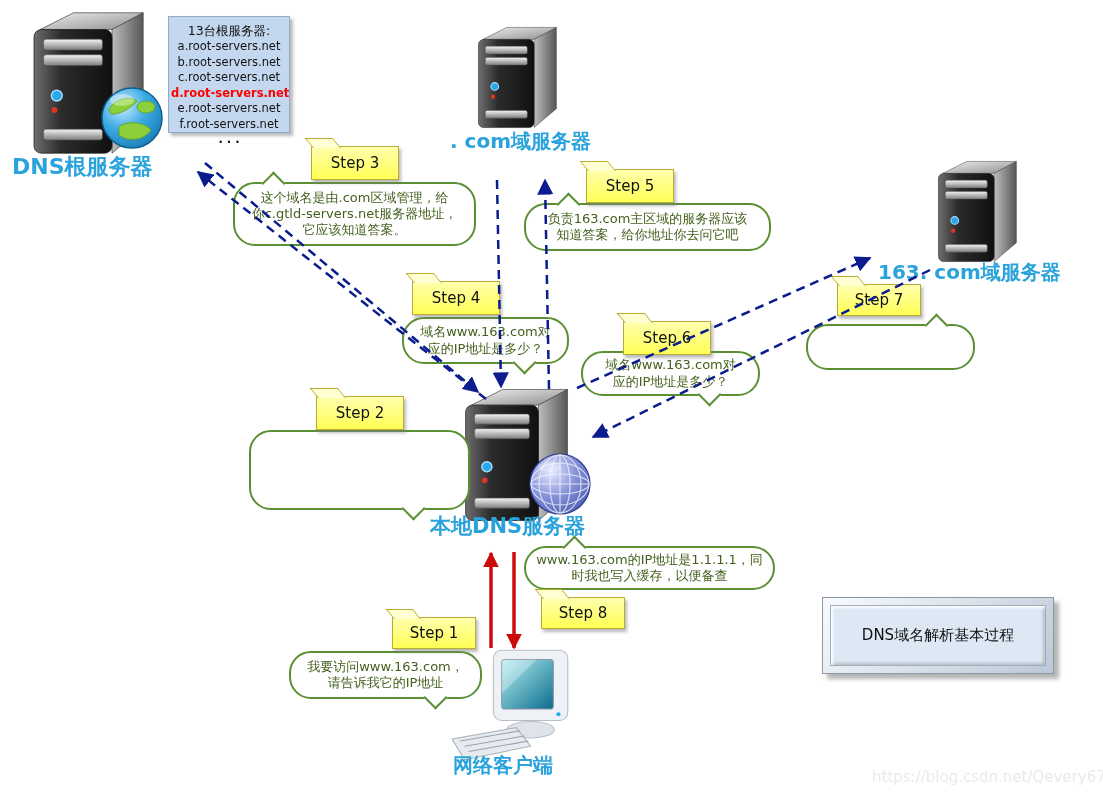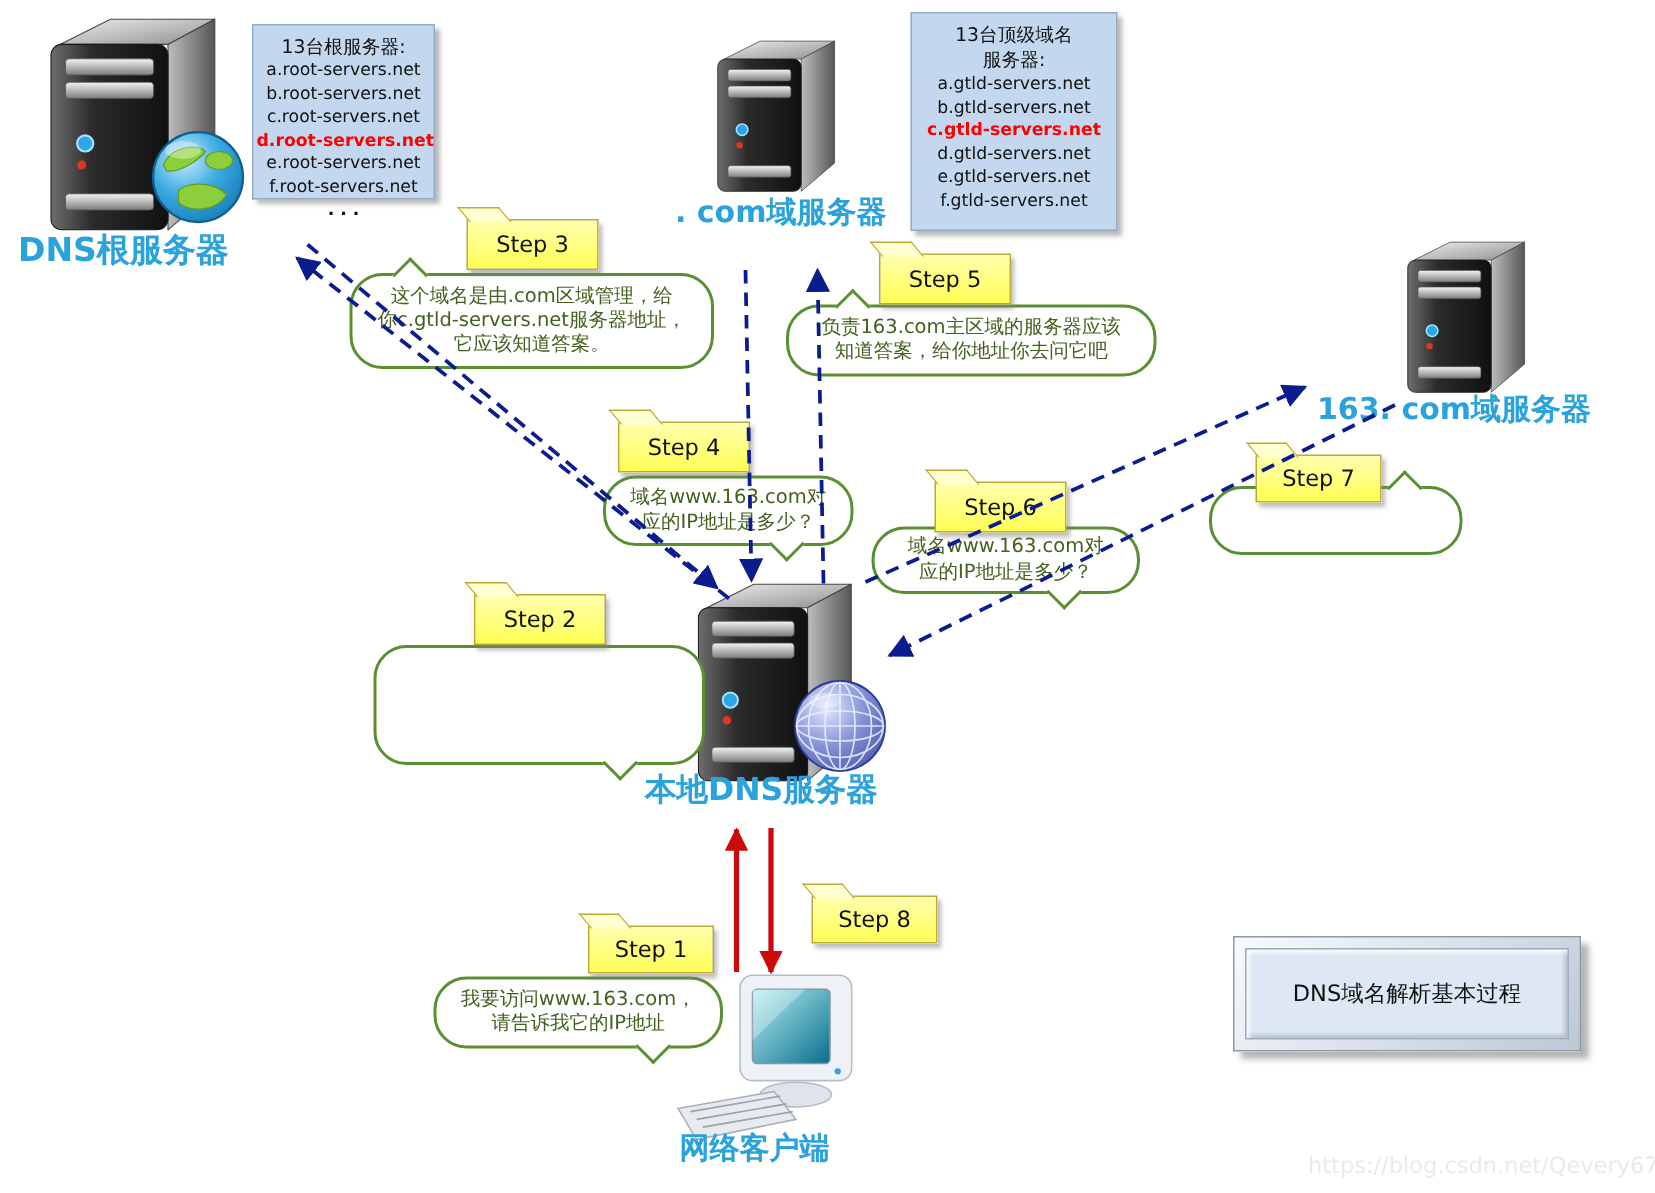--- a/index.html
+++ b/index.html
@@ -28,21 +28,21 @@
           display:flex;align-items:center;justify-content:center;text-align:center;
           color:#44601e;font-size:13px;line-height:1.25;padding:2px 6px;
           box-sizing:border-box;z-index:4;}
   .btext{white-space:pre-line;position:relative;z-index:2;}
   .tail{position:absolute;width:15px;height:15px;background:#fff;transform:rotate(45deg);z-index:1;}
   .t-up{border-top:2px solid #5a8f32;border-left:2px solid #5a8f32;top:-9px;}
   .t-down{border-bottom:2px solid #5a8f32;border-right:2px solid #5a8f32;bottom:-9px;}
   
   .title-box{position:absolute;left:822px;top:597px;width:232px;height:77px;
              background:linear-gradient(135deg,#f8fbfe,#bcc8d6);border:1px solid #8d98a5;
-             box-shadow:5px 5px 4px rgba(120,120,120,.55);display:flex;box-sizing:border-box;margin-top:27px;}
+             box-shadow:5px 5px 4px rgba(120,120,120,.55);display:flex;box-sizing:border-box;}
   .title-box-inner{margin:7px;flex:1;background:#dde8f4;border:1px solid #9fadbd;
              box-shadow:inset 2px 2px 3px rgba(255,255,255,.95),inset -2px -2px 3px rgba(0,0,0,.18);
              display:flex;align-items:center;justify-content:center;font-size:15px;color:#111;}
   .watermark{position:absolute;left:872px;top:768px;color:#eaeaea;font-size:15px;white-space:nowrap;}
   .arrow-layer{position:absolute;left:0;top:0;z-index:20;pointer-events:none;}
 </style>
 </head>
 <body>
 
 <div class="stage">
@@ -165,36 +165,26 @@
     <div class="ib-title">13台根服务器:</div>
     <div class="ib-item">a.root-servers.net</div>
     <div class="ib-item">b.root-servers.net</div>
     <div class="ib-item">c.root-servers.net</div>
     <div class="ib-item hl">d.root-servers.net</div>
     <div class="ib-item">e.root-servers.net</div>
     <div class="ib-item">f.root-servers.net</div>
     <div class="ib-item" style="font-weight:bold">. . .</div>
   </div>
 
-  <div class="info-box" style="left:607px;top:8px;width:138px;height:146px">
-    <div class="ib-title">13台顶级域名</div>
-    <div class="ib-title">服务器:</div>
-    <div class="ib-item">a.gtld-servers.net</div>
-    <div class="ib-item">b.gtld-servers.net</div>
-    <div class="ib-item hl">c.gtld-servers.net</div>
-    <div class="ib-item">d.gtld-servers.net</div>
-    <div class="ib-item">e.gtld-servers.net</div>
-    <div class="ib-item">f.gtld-servers.net</div>
-  </div>
 
   <div class="note" style="left:311px;top:146px;width:86px;height:32px">Step 3</div>
   <div class="note" style="left:586px;top:169px;width:86px;height:32px">Step 5</div>
   <div class="note" style="left:412px;top:281px;width:86px;height:32px">Step 4</div>
   <div class="note" style="left:623px;top:321px;width:86px;height:32px">Step 6</div>
-  <div class="note" style="left:837px;top:303px;width:82px;height:30px">Step 7</div>
+  <div class="note" style="left:837px;top:284px;width:82px;height:30px">Step 7</div>
   <div class="note" style="left:316px;top:396px;width:86px;height:32px">Step 2</div>
   <div class="note" style="left:541px;top:597px;width:82px;height:30px">Step 8</div>
   <div class="note" style="left:392px;top:617px;width:82px;height:30px">Step 1</div>
 
   <div class="bubble" style="left:233px;top:182px;width:243px;height:64px">
     <i class="tail t-up" style="left:30px"></i>
     <span class="btext">这个域名是由.com区域管理，给
 你c.gtld-servers.net服务器地址，
 它应该知道答案。</span>
   </div>
@@ -211,20 +201,25 @@
   <div class="bubble" style="left:581px;top:351px;width:179px;height:45px">
     <i class="tail t-down" style="right:40px"></i>
     <span class="btext">域名www.163.com对
 应的IP地址是多少？</span>
   </div>
   <div class="bubble" style="left:806px;top:324px;width:169px;height:46px">
     <i class="tail t-up" style="right:28px"></i>
   </div>
   <div class="bubble" style="left:249px;top:430px;width:221px;height:80px">
     <i class="tail t-down" style="right:46px"></i>
+  </div>
+  <div class="bubble" style="left:524px;top:546px;width:251px;height:44px">
+    <i class="tail t-up" style="left:40px"></i>
+    <span class="btext">www.163.com的IP地址是1.1.1.1，同
+时我也写入缓存，以便备查</span>
   </div>
   <div class="bubble" style="left:289px;top:651px;width:193px;height:48px">
     <i class="tail t-down" style="right:36px"></i>
     <span class="btext">我要访问www.163.com，
 请告诉我它的IP地址</span>
   </div>
 
   <div class="title-box">
     <div class="title-box-inner">DNS域名解析基本过程</div>
   </div>

